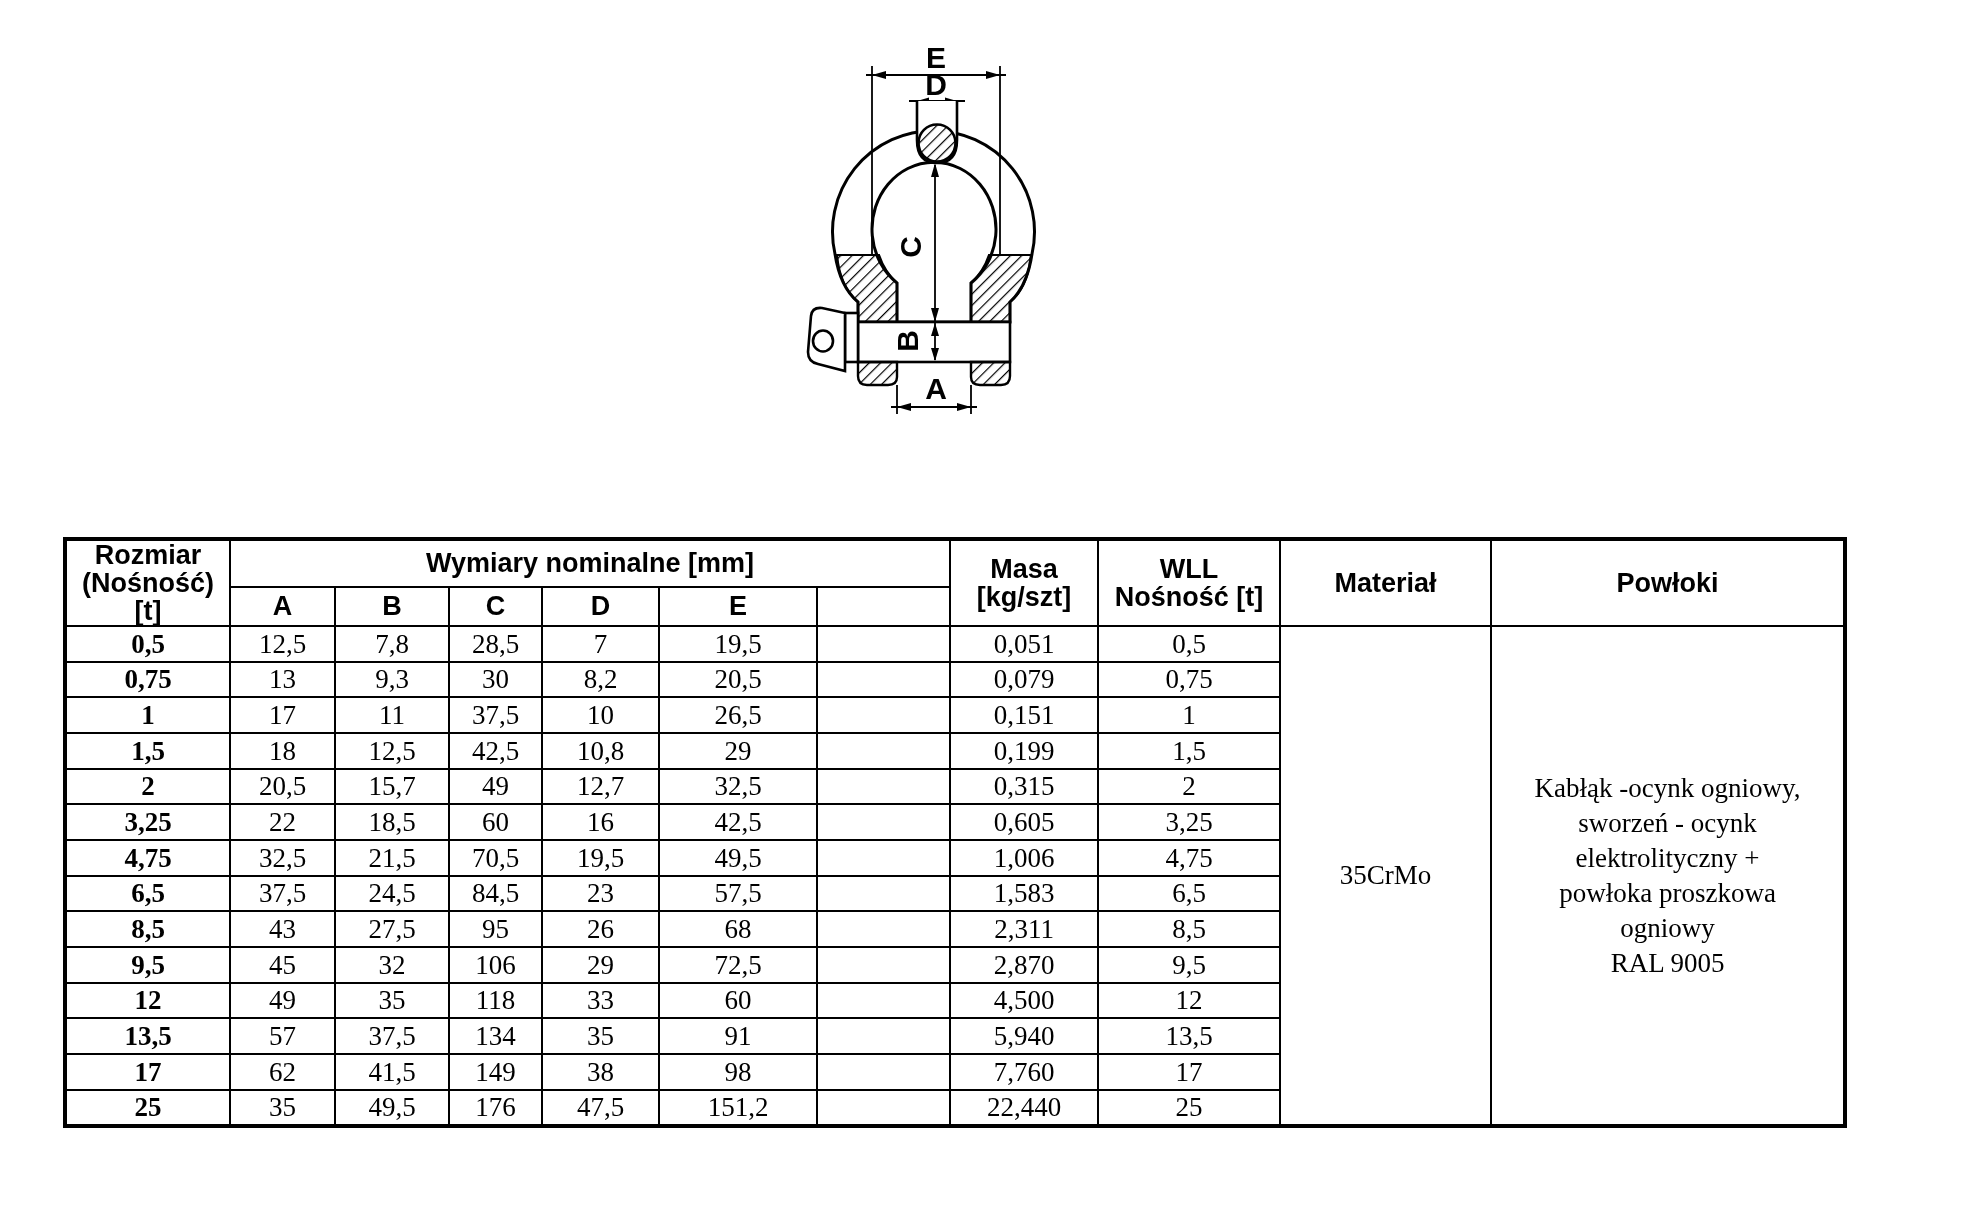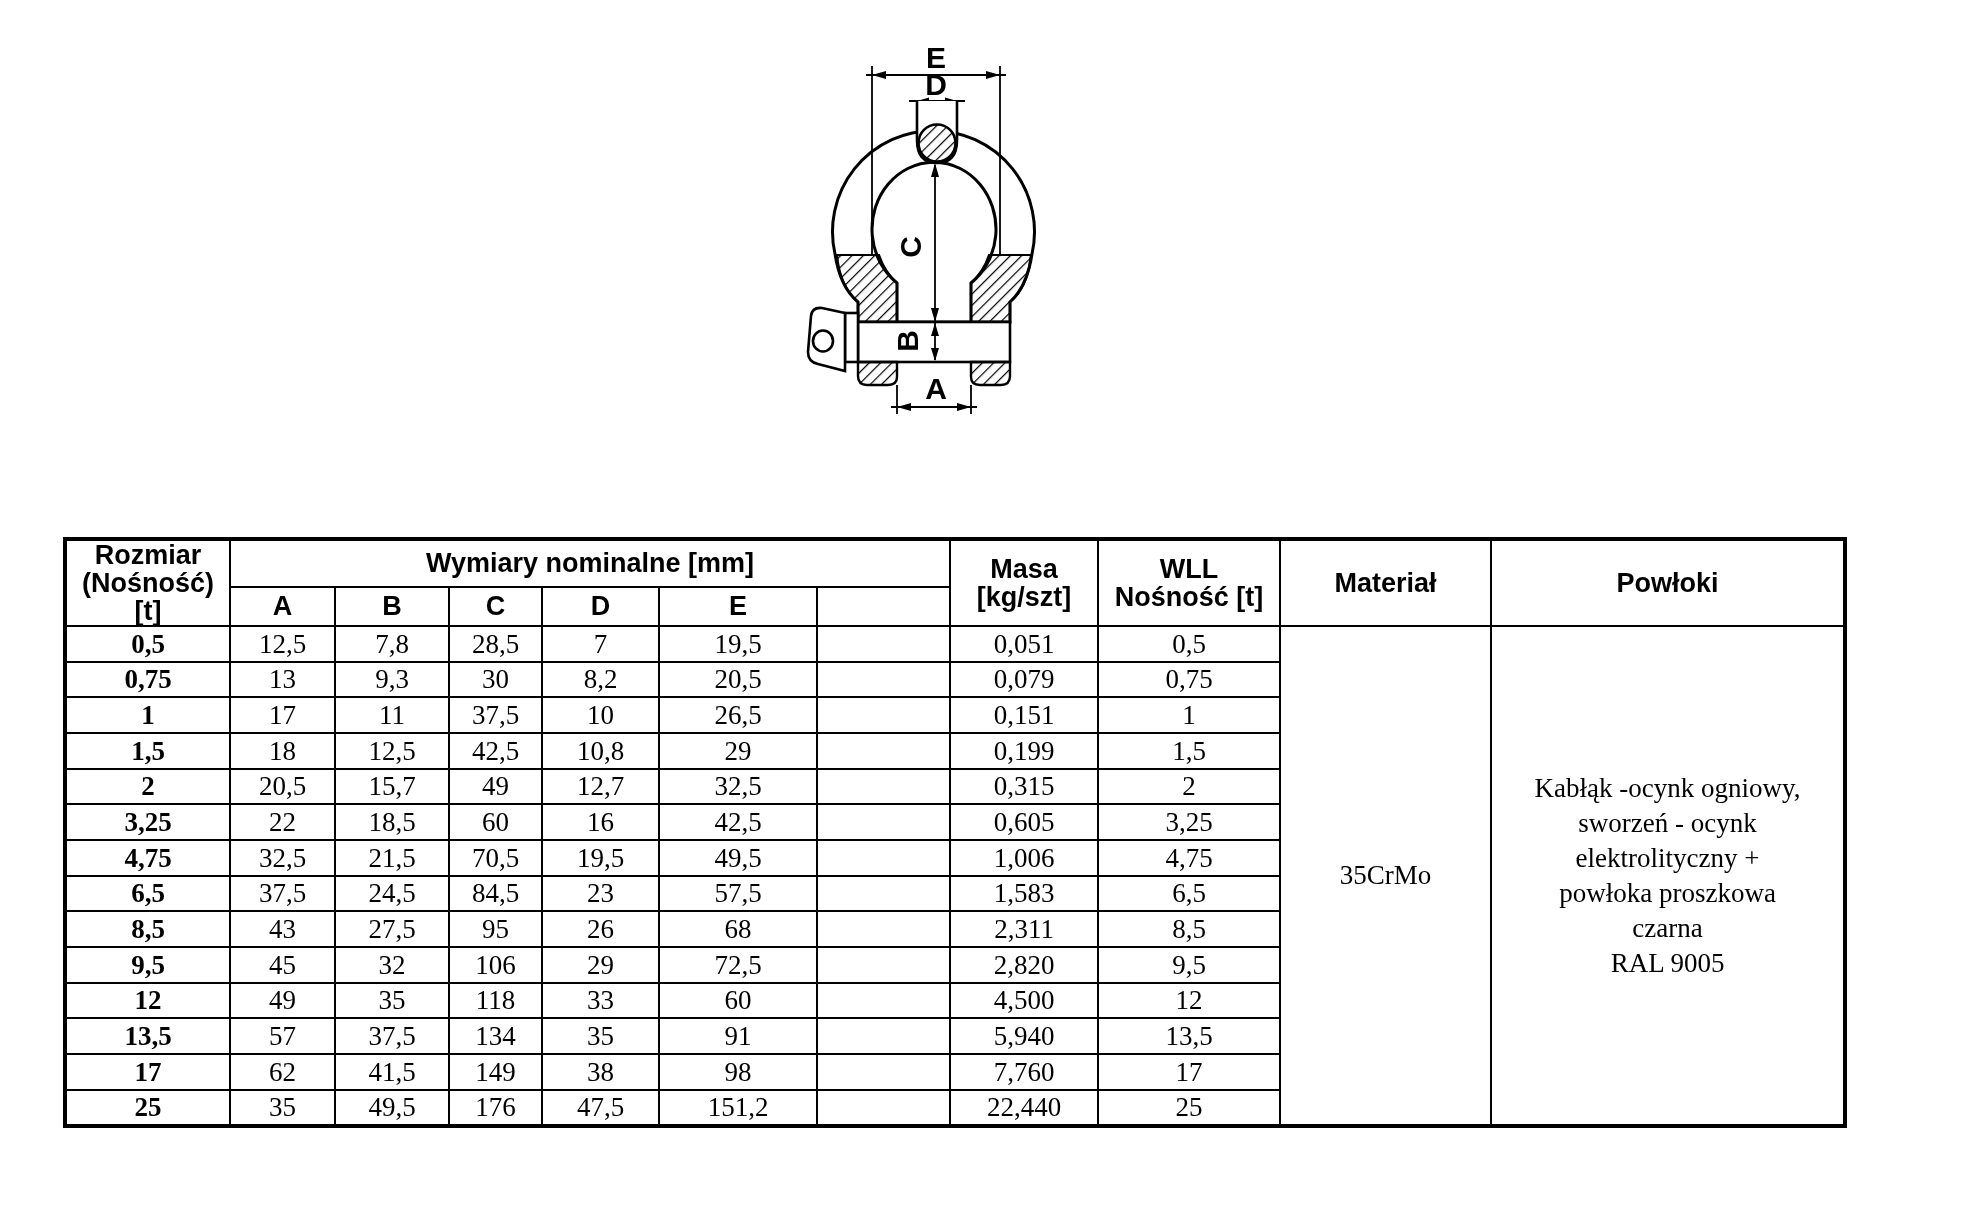--- a/index.html
+++ b/index.html
@@ -166,21 +166,21 @@
       <td>0,051</td>
       <td>0,5</td>
       <td class="c-mat" rowspan="14">
         <div>35CrMo</div>
       </td>
       <td class="c-coat" rowspan="14">
         <div>Kabłąk -ocynk ogniowy,</div>
         <div>sworzeń - ocynk</div>
         <div>elektrolityczny +</div>
         <div>powłoka proszkowa</div>
-        <div>czarna</div>
+        <div>ogniowy</div>
         <div>RAL 9005</div>
       </td>
     </tr>
   <tr>
         <td class="c-size">0,75</td>
         <td>13</td>
         <td>9,3</td>
         <td>30</td>
         <td>8,2</td>
         <td>20,5</td>
@@ -266,21 +266,21 @@
         <td>8,5</td>
       </tr>
       <tr>
         <td class="c-size">9,5</td>
         <td>45</td>
         <td>32</td>
         <td>106</td>
         <td>29</td>
         <td>72,5</td>
         <td></td>
-        <td>2,820</td>
+        <td>2,870</td>
         <td>9,5</td>
       </tr>
       <tr>
         <td class="c-size">12</td>
         <td>49</td>
         <td>35</td>
         <td>118</td>
         <td>33</td>
         <td>60</td>
         <td></td>

